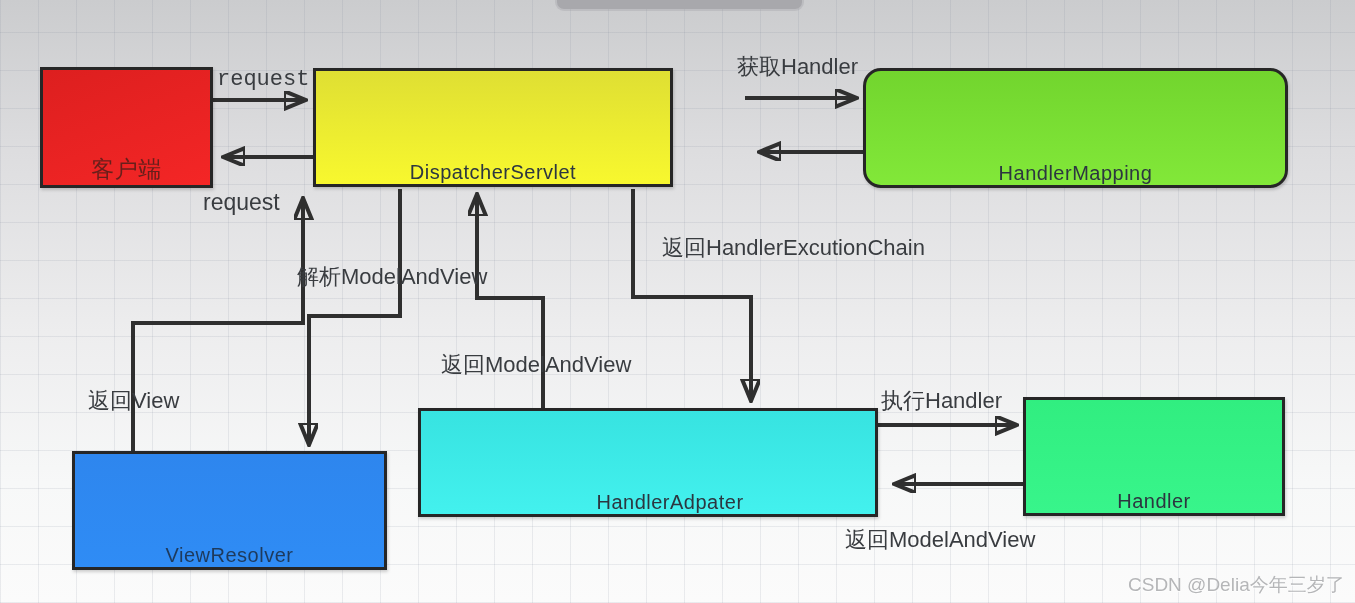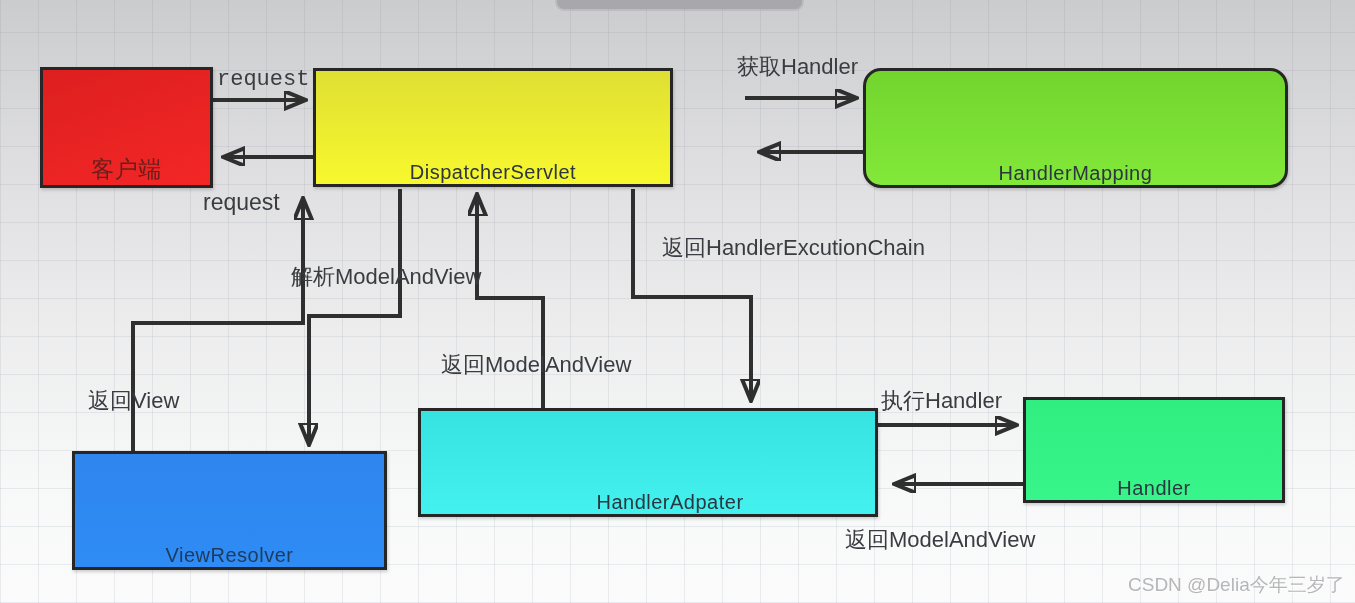--- a/index.html
+++ b/index.html
@@ -32,31 +32,31 @@
     background:linear-gradient(160deg,#dd1f1f,#f42626);
     color:#671f1b;font-size:23px;}
   .node-dispatcher{left:313px;top:68px;width:360px;height:119px;
     background:linear-gradient(180deg,#dfdf33,#f8f82e);}
   .node-mapping{left:863px;top:68px;width:425px;height:120px;
     background:linear-gradient(180deg,#72d52e,#82e839);border-radius:18px;}
   .node-viewresolver{left:72px;top:451px;width:315px;height:119px;
     background:linear-gradient(180deg,#2e86ee,#2f8cf5);color:#1e3a5c;}
   .node-adpater{left:418px;top:408px;width:460px;height:109px;
     background:linear-gradient(180deg,#37e3e1,#43f1ee);padding-left:44px;}
-  .node-handler{left:1023px;top:397px;width:262px;height:106px;
+  .node-handler{left:1023px;top:397px;width:262px;height:119px;
     background:linear-gradient(180deg,#31ee80,#38f58b);}
   .elabel{
     position:absolute;z-index:4;white-space:nowrap;
     font-size:22px;color:#393c40;
   }
   .lbl-request{left:217px;top:67px;font-size:22px;font-family:Liberation Mono, monospace;}
   .lbl-response{left:203px;top:189px;font-size:23px;}
   .lbl-get-handler{left:737px;top:52px;}
   .lbl-return-chain{left:650px;top:233px;margin-left:12px;}
-  .lbl-parse-mav{left:291px;top:262px;}
+  .lbl-parse-mav{left:297px;top:262px;}
   .lbl-return-mav-mid{left:441px;top:350px;}
   .lbl-return-view{left:88px;top:386px;}
   .lbl-execute-handler{left:881px;top:386px;}
   .lbl-return-mav-bottom{left:845px;top:525px;}
   .watermark{
     position:absolute;z-index:5;left:1128px;top:572px;
     font-size:19px;color:#b5b6b8;white-space:nowrap;
     text-shadow:0 1px 1px #ffffff;
   }
 </style>

